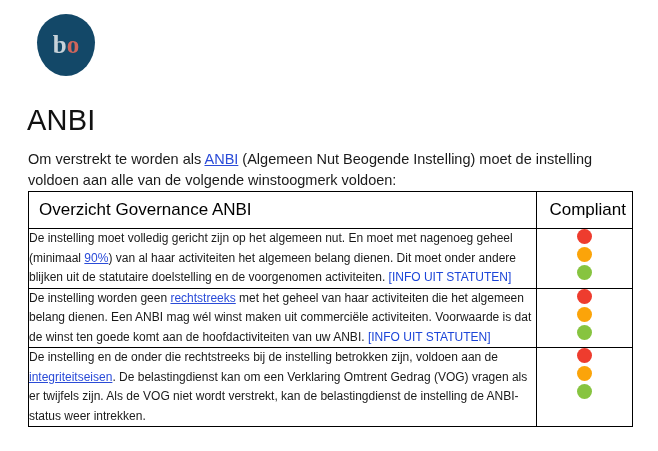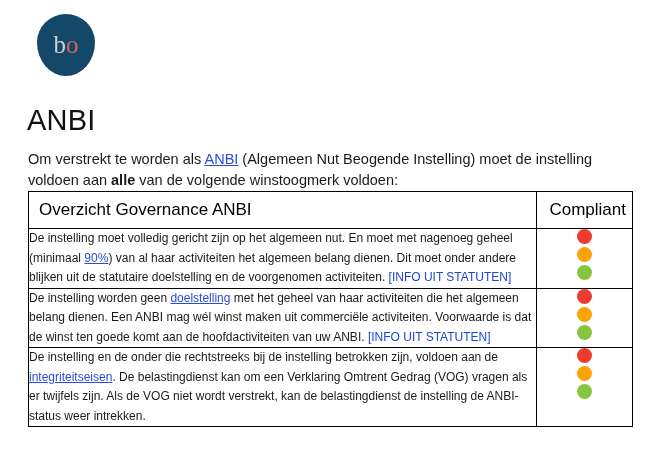--- a/index.html
+++ b/index.html
@@ -32,20 +32,21 @@
     width: 58px;
     height: 62px;
   }
   .logo-shape {
     width: 58px;
     height: 62px;
     background: #134868;
     border-radius: 50% 50% 50% 50% / 46% 46% 54% 54%;
     position: relative;
     display: block;
+    font-weight: bold;
   }
   .logo-text {
     position: absolute;
     left: 0;
     right: 0;
     top: 50%;
     transform: translateY(-52%);
     text-align: center;
     font-family: "Liberation Serif", serif;
     font-size: 25px;
@@ -70,21 +71,21 @@
   
   .intro {
     position: absolute;
     left: 28px;
     top: 134px;
     width: 604px;
     font-size: 14.5px;
     line-height: 21px;
     color: #1a1a1a;
   }
-  .intro b { font-weight: bold; }
+  .intro b { font-weight: normal; }
 
   a.link {
     color: #2a4bd8;
     text-decoration: underline;
     cursor: pointer;
   }
   a.link-plain {
     color: #1c45d8;
     text-decoration: none;
     cursor: pointer;
@@ -184,21 +185,21 @@
         <td class="status-cell">
           <div class="lights">
             <span class="light red"></span>
             <span class="light orange"></span>
             <span class="light green"></span>
           </div>
         </td>
       </tr>
 
       <tr>
-        <td class="req-cell"><span>De instelling worden geen </span><a class="link">doelstelling</a><span> met het geheel van haar activiteiten die het algemeen belang dienen. Een ANBI mag wél winst maken uit commerciële activiteiten. Voorwaarde is dat de winst ten goede komt aan de hoofdactiviteiten van uw ANBI. </span><a class="link-plain">[INFO UIT STATUTEN]</a></td>
+        <td class="req-cell"><span>De instelling worden geen </span><a class="link">rechtstreeks</a><span> met het geheel van haar activiteiten die het algemeen belang dienen. Een ANBI mag wél winst maken uit commerciële activiteiten. Voorwaarde is dat de winst ten goede komt aan de hoofdactiviteiten van uw ANBI. </span><a class="link-plain">[INFO UIT STATUTEN]</a></td>
         <td class="status-cell">
           <div class="lights">
             <span class="light red"></span>
             <span class="light orange"></span>
             <span class="light green"></span>
           </div>
         </td>
       </tr>
 
       <tr>

